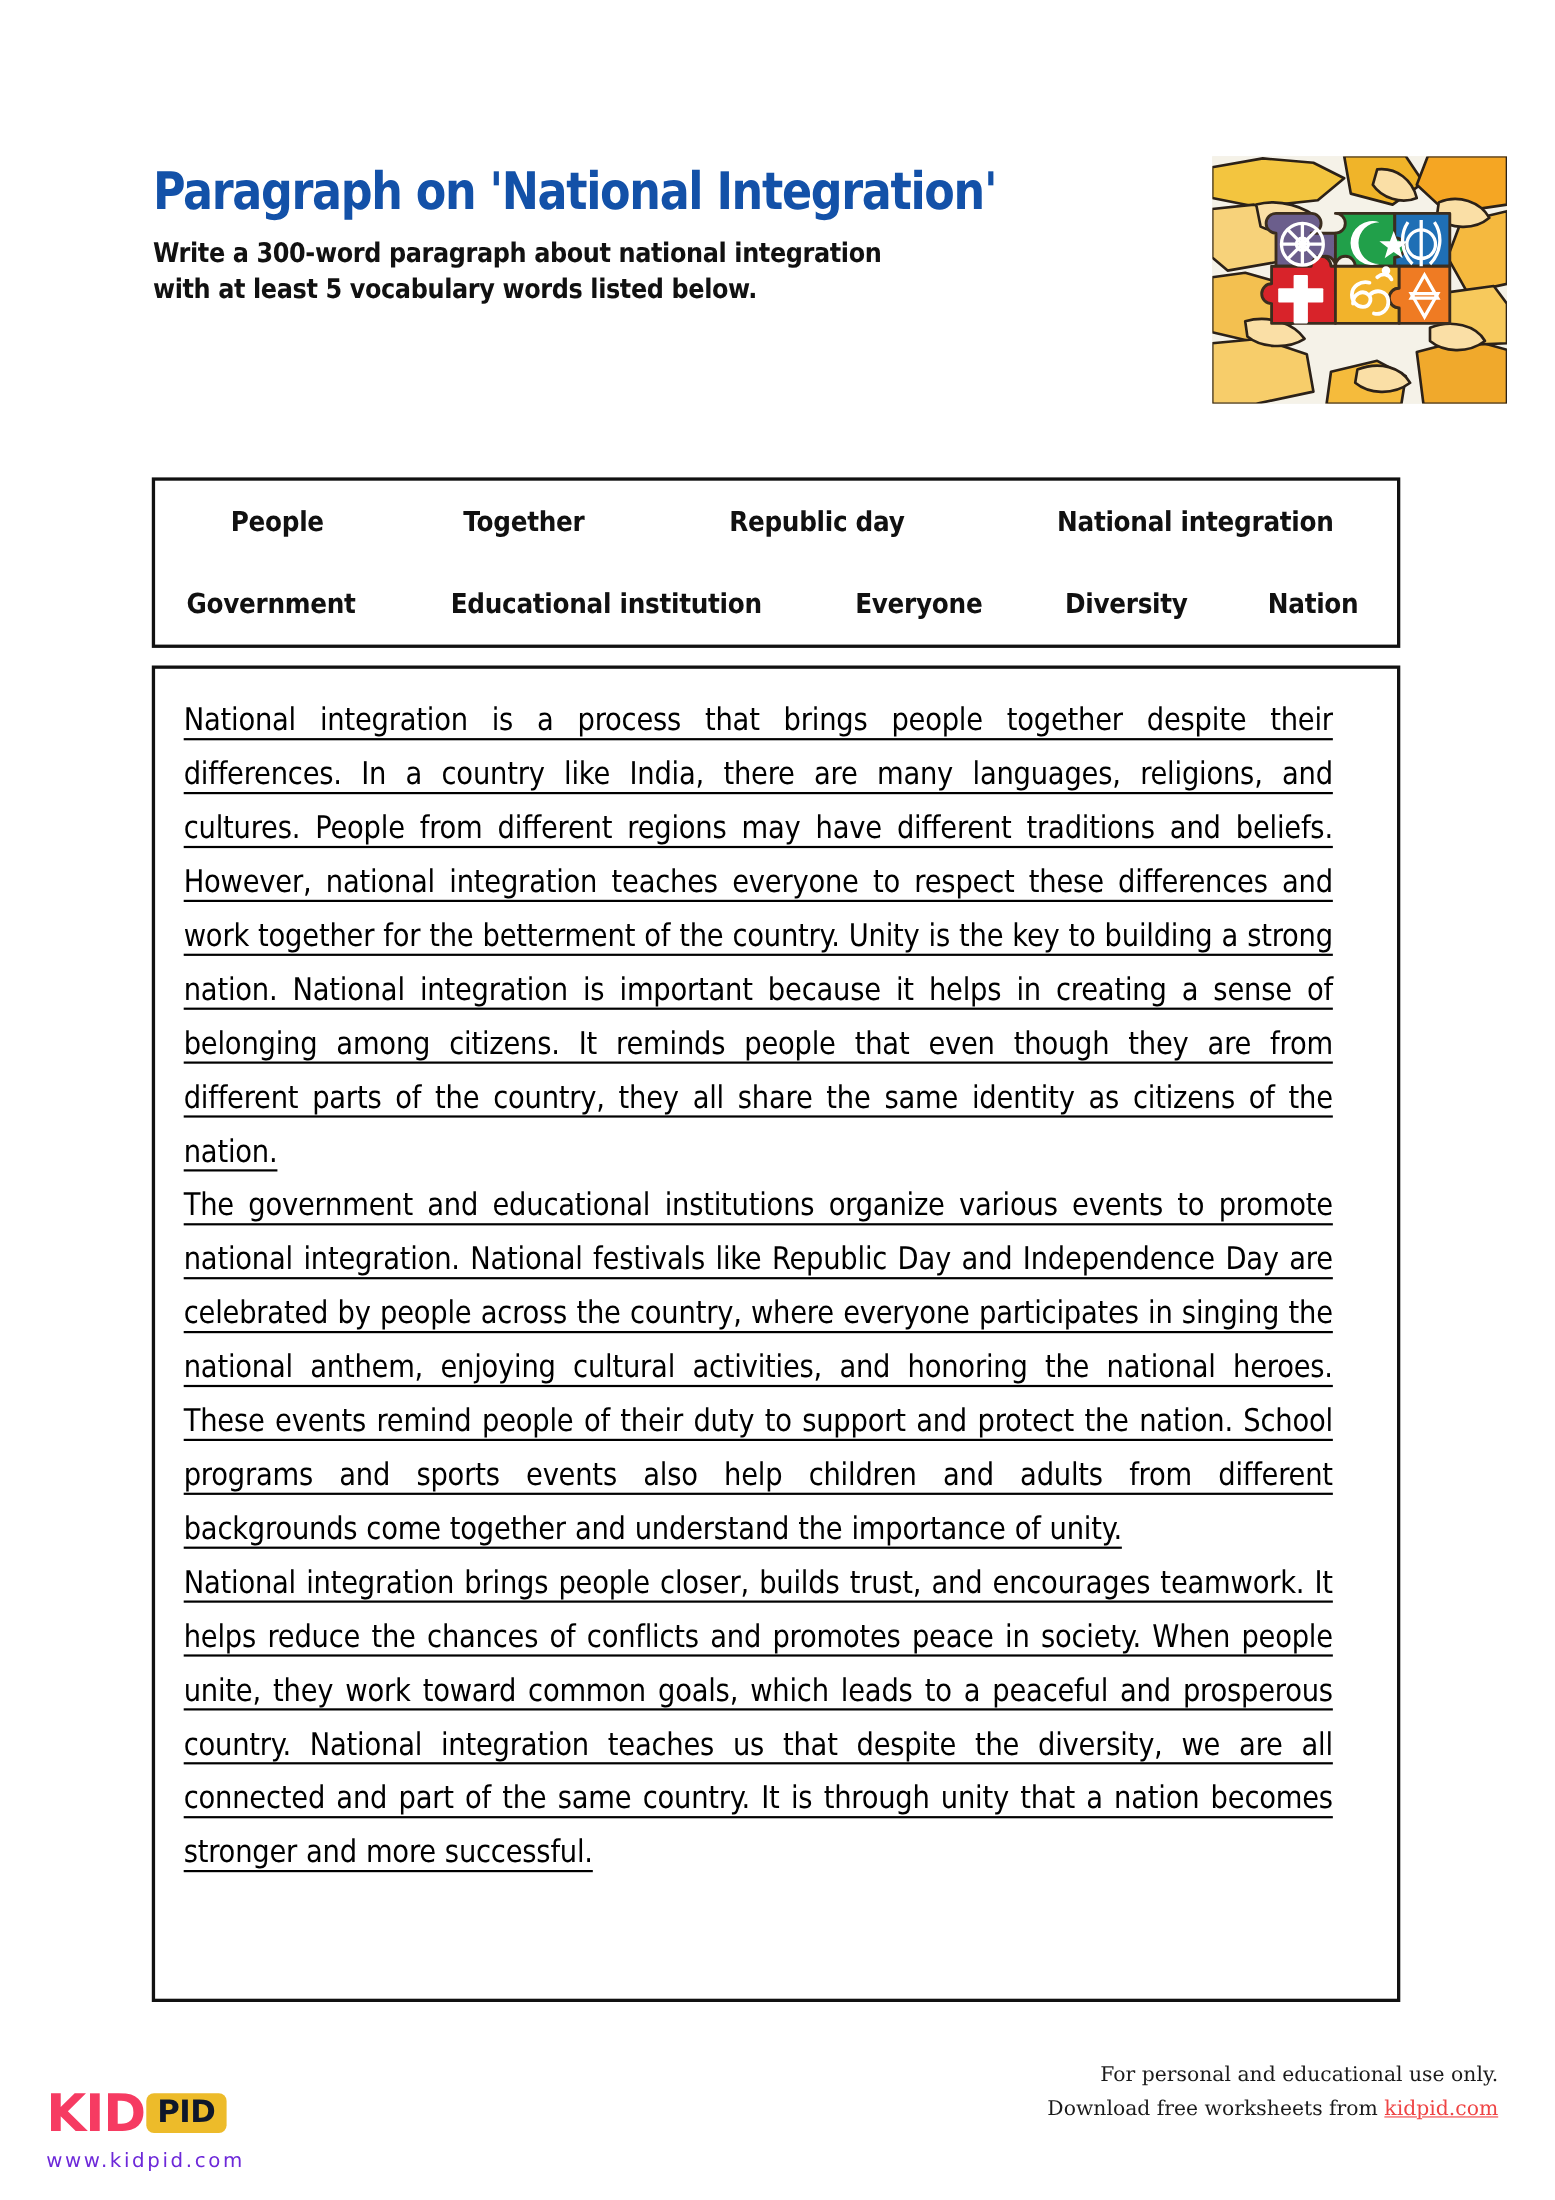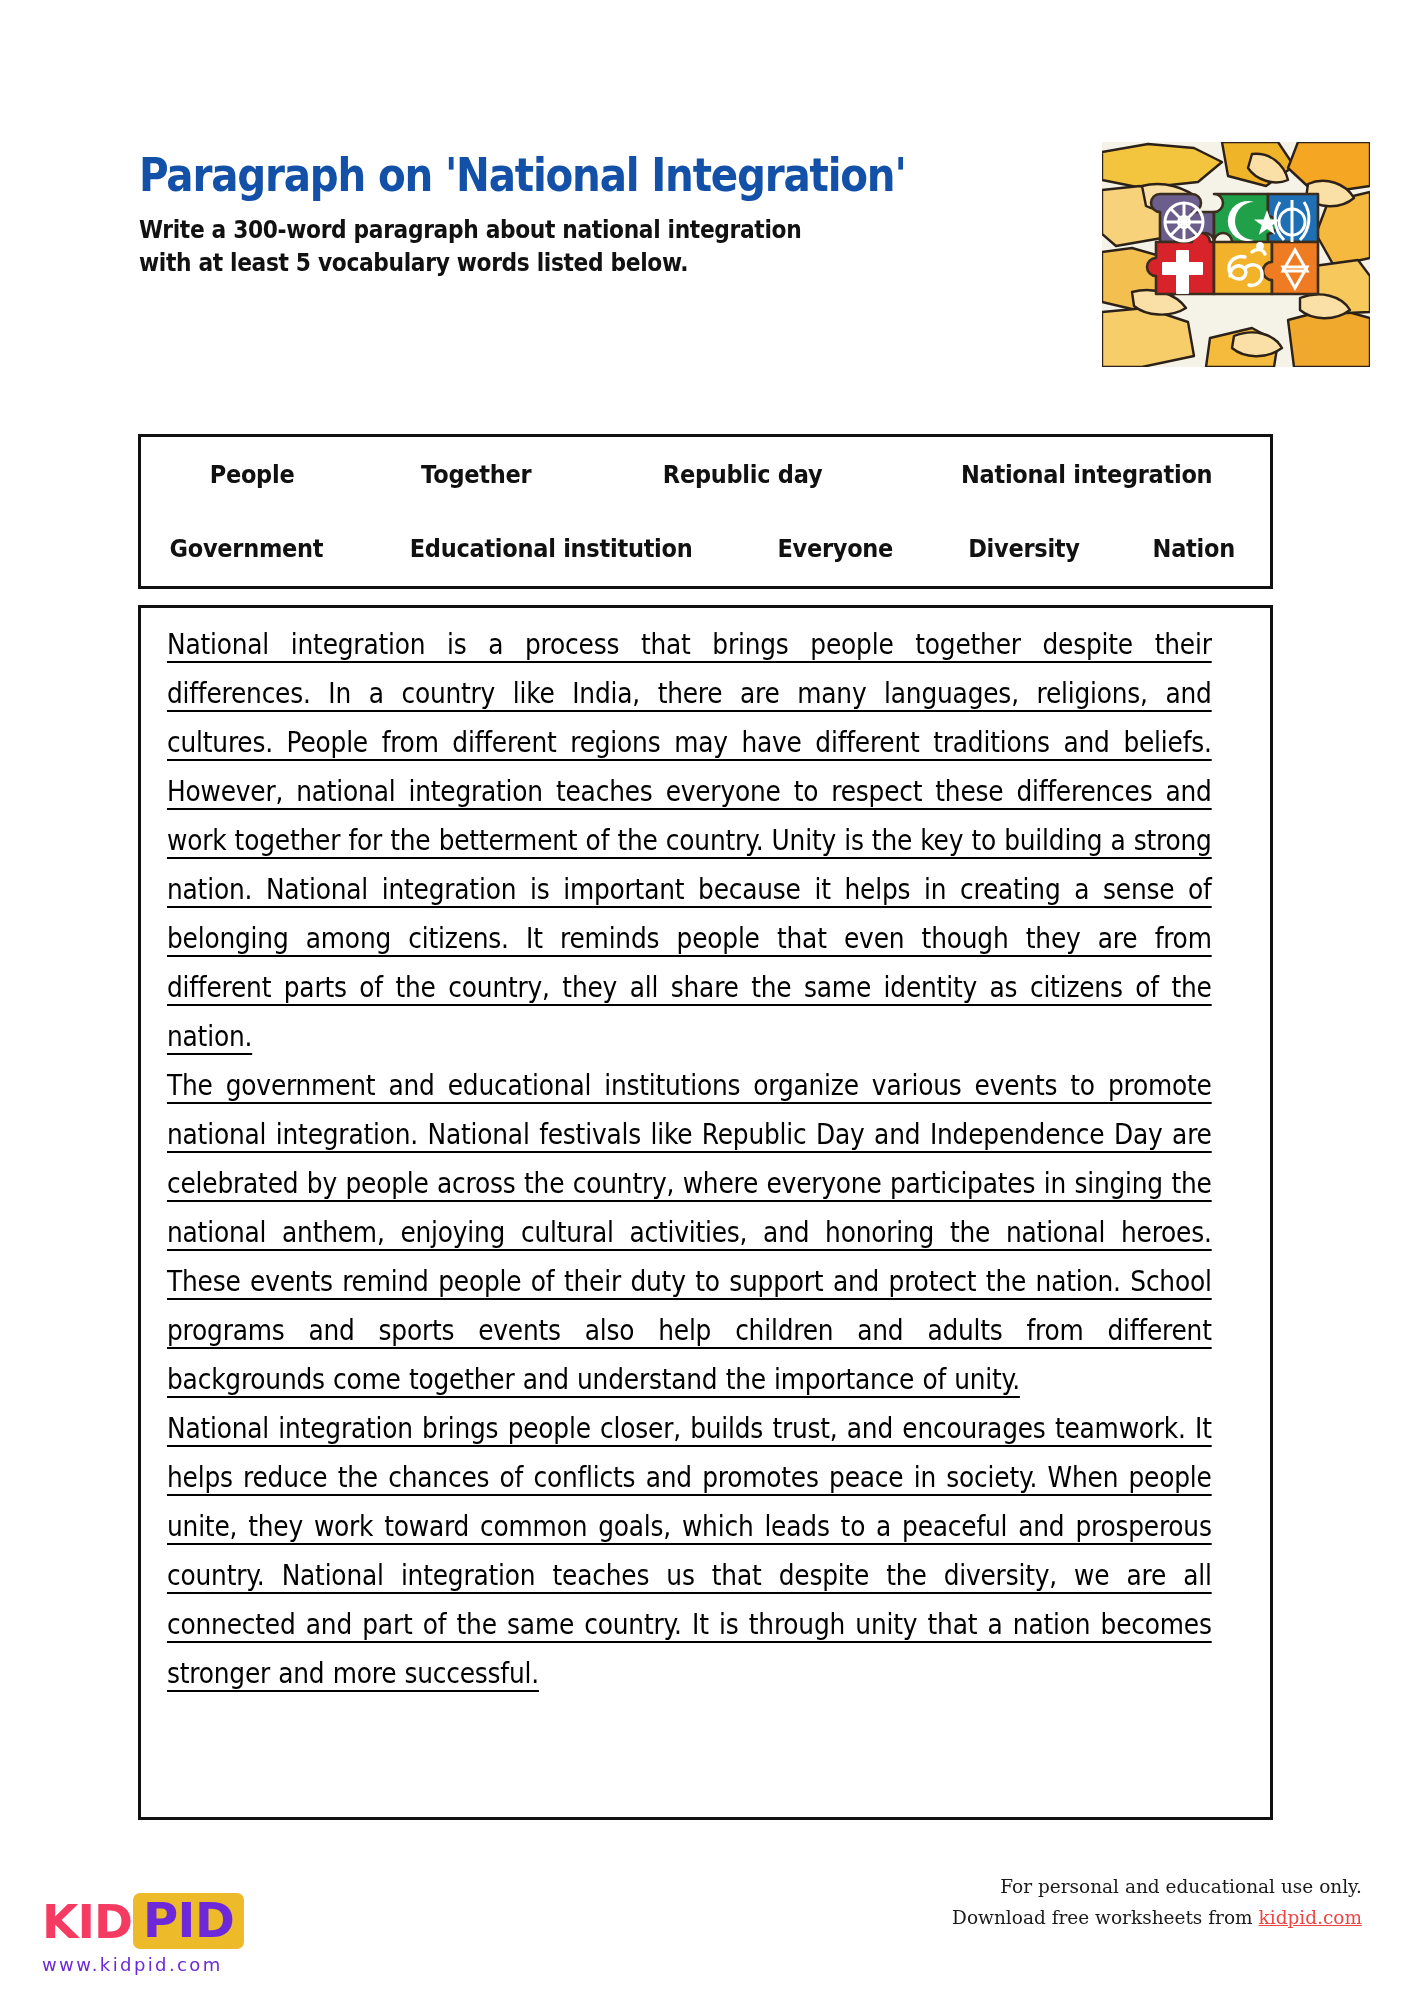--- a/index.html
+++ b/index.html
@@ -100,21 +100,21 @@
 
   
   #answer-box {
     position: absolute;
     left: 138px;
     top: 605px;
     width: 1135px;
     height: 1215px;
     border: 3px solid #111111;
     box-sizing: border-box;
-    padding: 12px 26px 10px 26px;
+    padding: 22px 26px 10px 26px;
     overflow: hidden;
   }
   .para {
     margin: 0;
     font-family: "DejaVu Sans Condensed", "DejaVu Sans", sans-serif;
     font-size: 28.5px;
     line-height: 49px;
     color: #000000;
     text-align: justify;
     text-align-last: left;
@@ -153,23 +153,23 @@
   #logo-kid {
     font-family: "DejaVu Sans", sans-serif;
     font-size: 47px;
     font-weight: bold;
     color: #f63b62;
     letter-spacing: -1px;
     line-height: 1;
   }
   #logo-pid {
     font-family: "DejaVu Sans", sans-serif;
-    font-size: 48px;
-    font-weight: bold;
-    color: #6d28d9;
+    font-size: 28px;
+    font-weight: bold;
+    color: #0f172a;
     background: #edbb2a;
     border-radius: 7px;
     padding: 3px 10px 5px 10px;
     letter-spacing: -0.5px;
     line-height: 1;
     margin-left: 1px;
   }
   #logo-url {
     margin-top: 8px;
     font-family: "DejaVu Sans", sans-serif;

